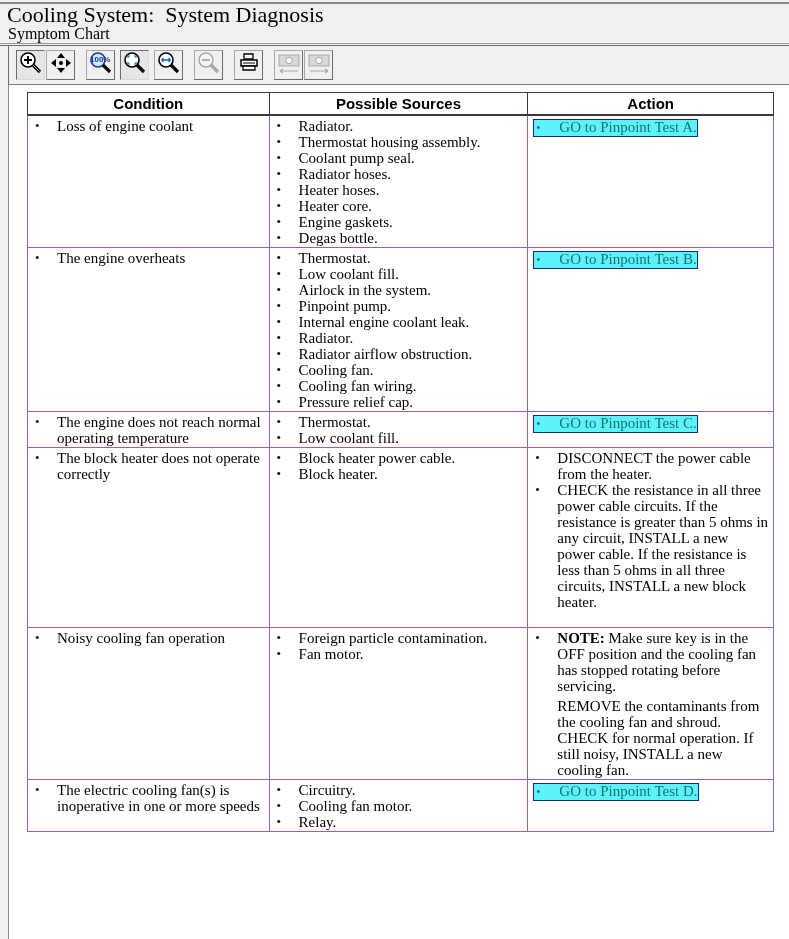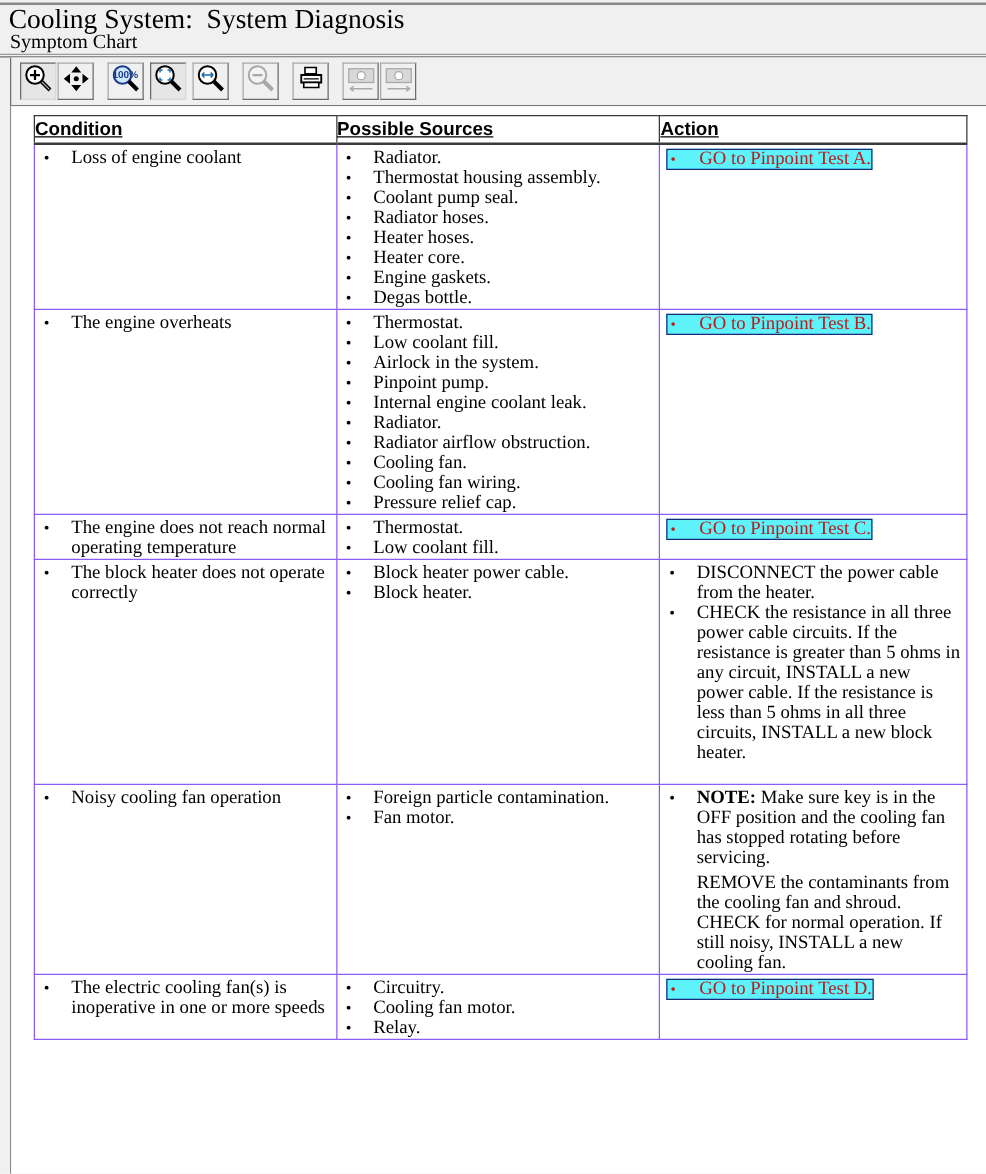--- a/index.html
+++ b/index.html
@@ -33,32 +33,32 @@
   .content-left { position:absolute; left:8px; top:85px; width:1px; height:854px; background:#8a8a8a; }
   .content {
     position:absolute; left:9px; top:85px; width:780px; height:854px; background:#fff;
   }
   table.chart {
     position:absolute; left:18px; top:7px; width:747px; border-collapse:collapse;
     font-family:"Liberation Serif", serif; font-size:15px; line-height:16px;
   }
   table.chart th {
     font-family:"Liberation Sans", sans-serif; font-weight:bold; font-size:15px;
-    height:21px; padding:0; border:1px solid #3a3a3a; border-bottom:2px solid #3a3a3a; text-align:left;text-decoration:underline;
+    height:21px; padding:0; border:1px solid #3a3a3a; border-bottom:2px solid #3a3a3a; text-align:center;
   }
   table.chart td { vertical-align:top; border:1px solid #8b5cf6; padding:2px 4px 1px 5px; }
   td.c1 { width:229px; }
   td.c2 { width:246px; border-left:1px solid #9a9a9a; }
   td.c3 { width:233px; }
   ul.bl { margin:0; padding:0; list-style:none; }
   ul.bl li { position:relative; padding-left:24px; }
   ul.bl li::before { content:"\2022"; position:absolute; left:2px; top:0; font-size:13px; }
   .pp {
     display:inline-block; background:#5ef2fb; border:1px solid #1a2a7a;
-    padding:0 0 0 0; color:#b91c1c; position:relative; line-height:15px; margin-top:1px;
+    padding:0 0 0 0; color:#0f766e; position:relative; line-height:15px; margin-top:1px;
   }
   .pp .bullet { display:inline-block; width:23px; padding-left:2px; font-size:12px; }
   .para { padding-left:24px; margin-top:4px; }
   b.note { font-weight:bold; }
 </style>
 </head>
 <body>
 
 <div class="topline"></div>
 <div class="title">Cooling System:  System Diagnosis</div>

